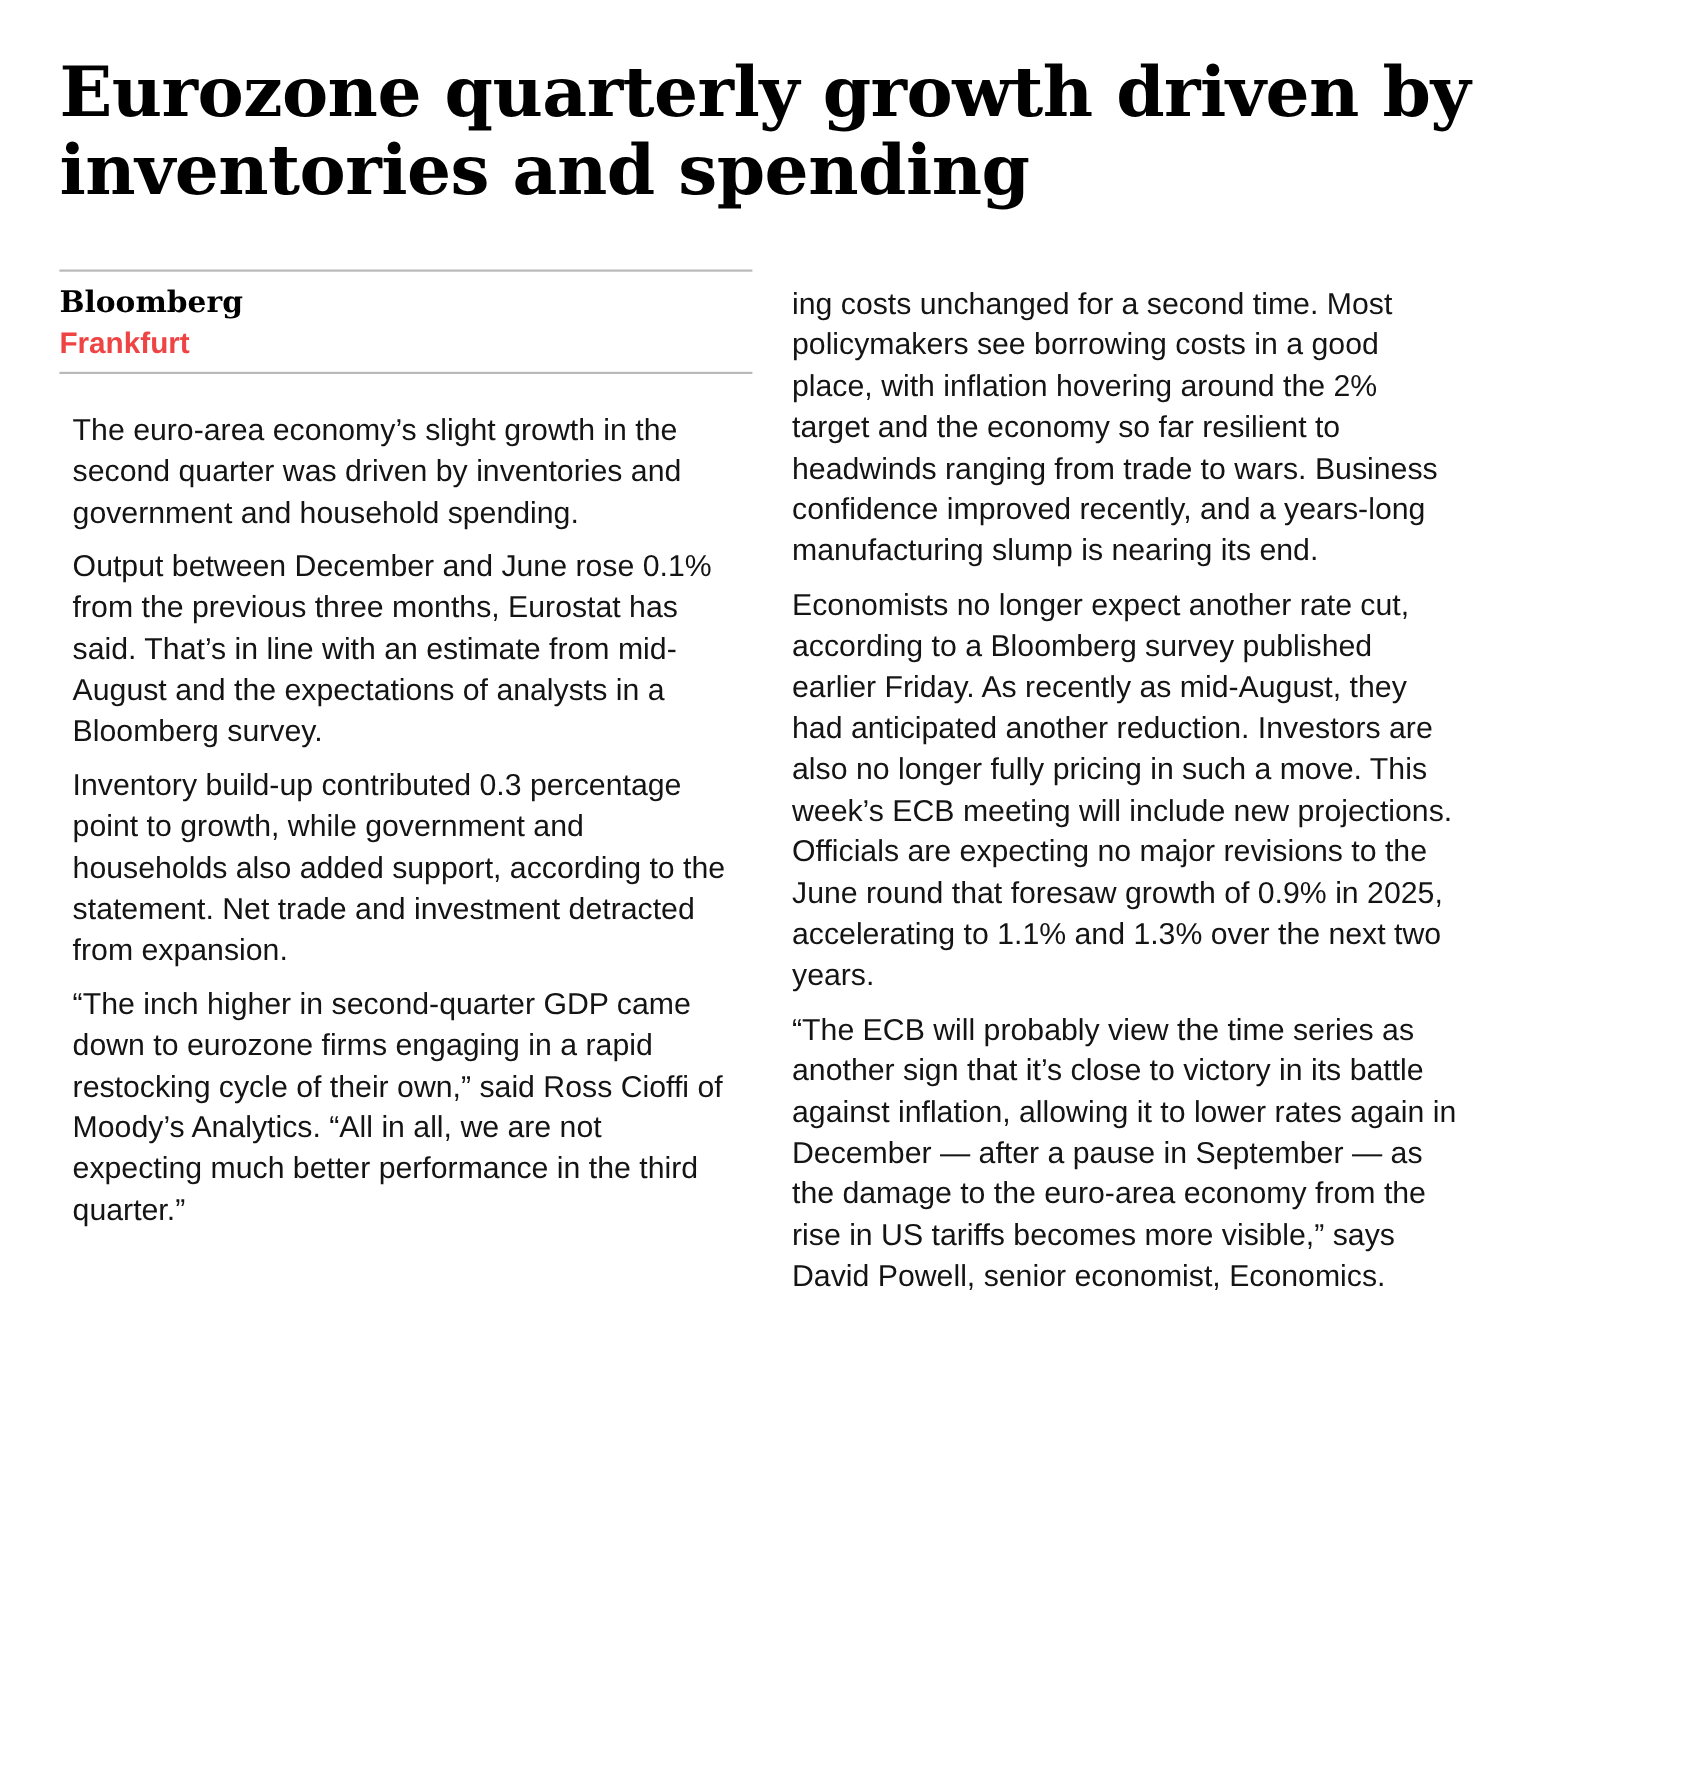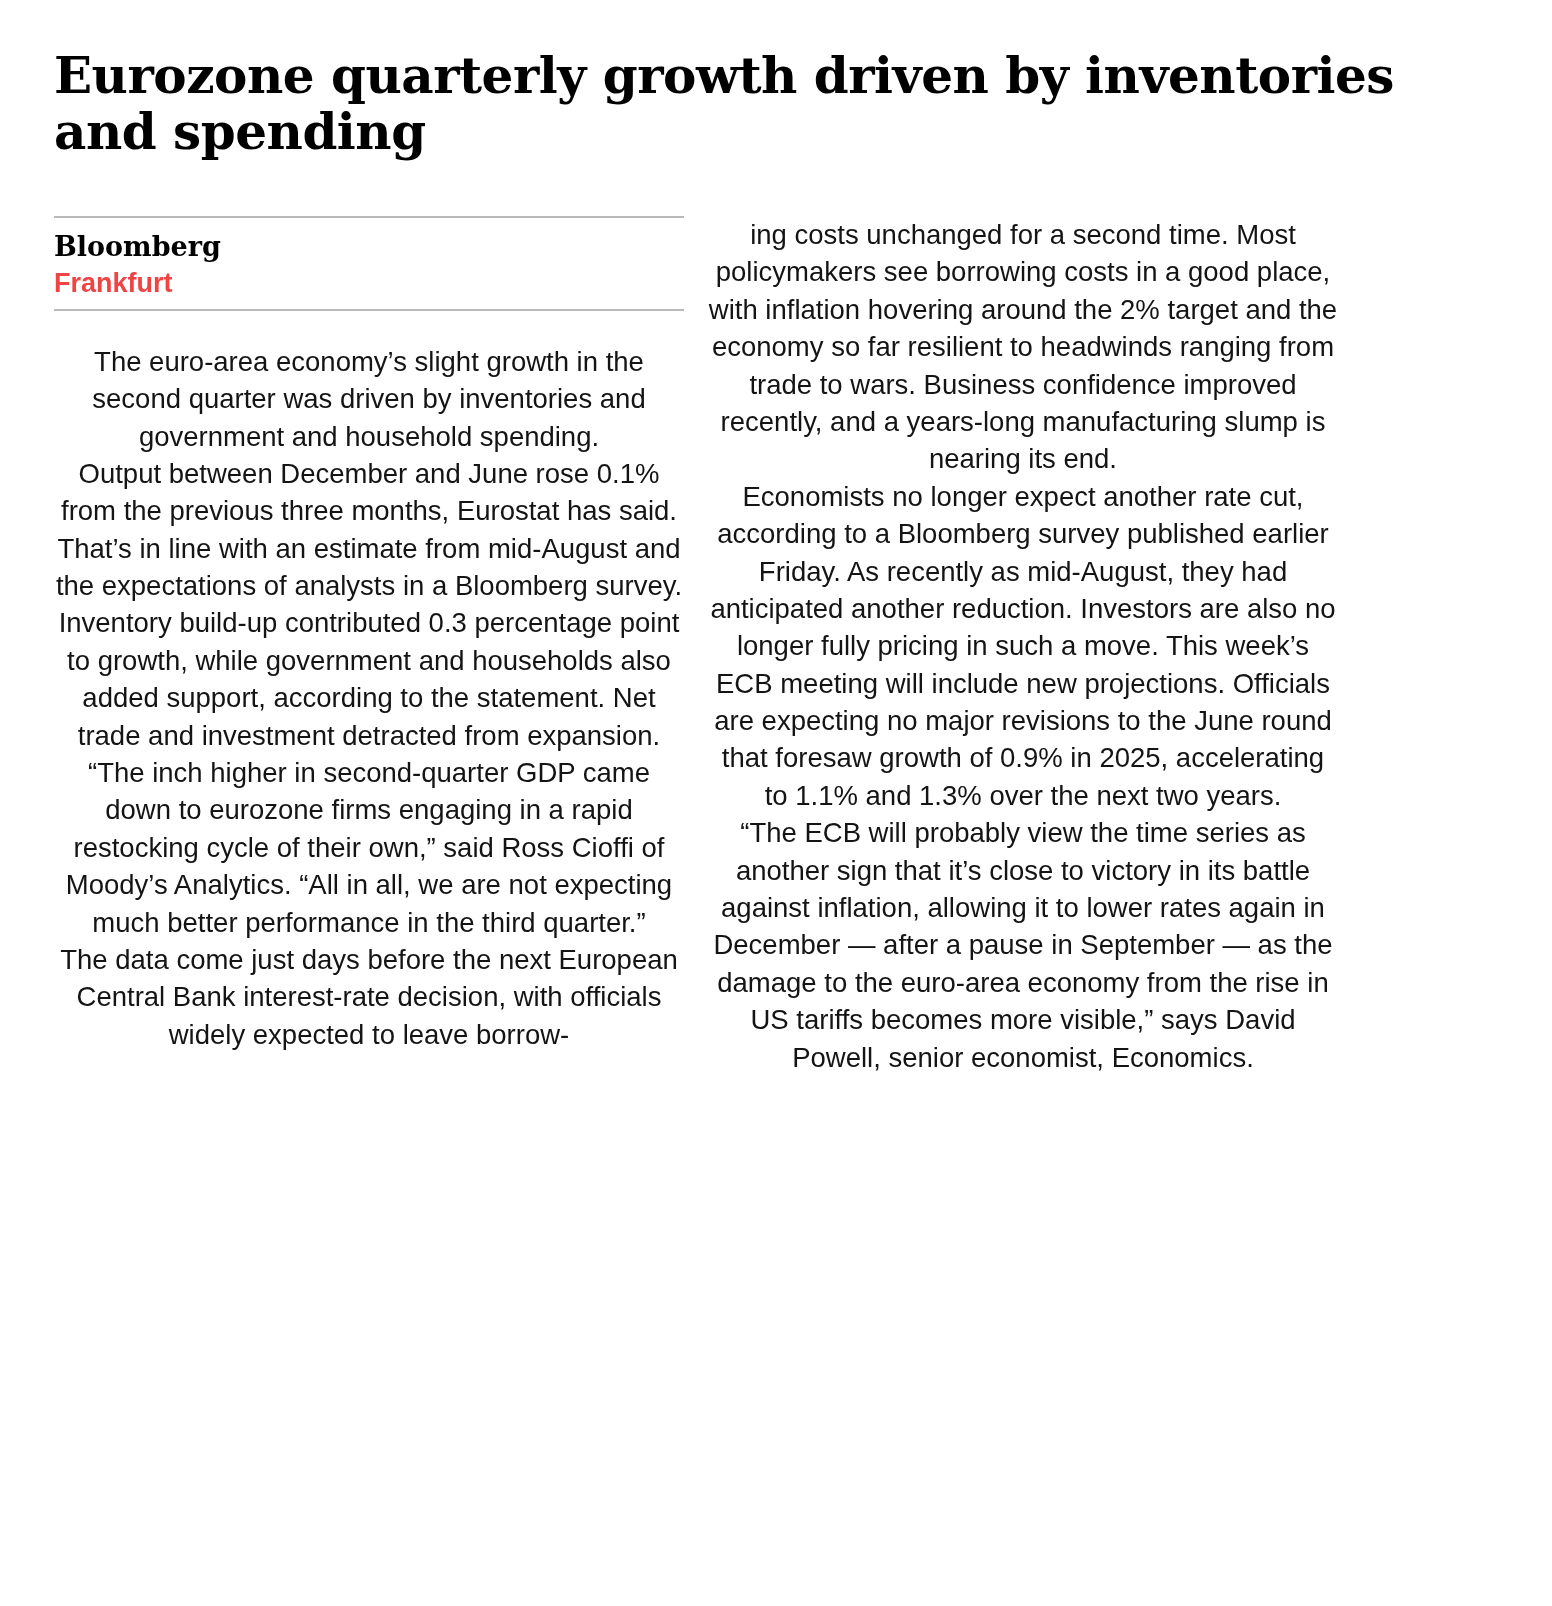--- a/index.html
+++ b/index.html
@@ -17,21 +17,21 @@
   .page {
     position: relative;
     width: 1552px;
     height: 1606px;
     box-sizing: border-box;
     padding: 40px 54px 0 54px;
   }
   .headline {
     font-family: "DejaVu Serif", serif;
     font-weight: 700;
-    font-size: 50px;
+    font-size: 63px;
     line-height: 1.12;
     letter-spacing: -0.5px;
     color: #000000;
     margin: 8px 0 0 0;
     max-width: 1360px;
     -webkit-font-smoothing: antialiased;
   }
   .columns {
     display: flex;
     gap: 24px;
@@ -65,22 +65,22 @@
     margin: 0;
     font-weight: 700;
   }
   .body-text {
     font-size: 27.5px;
     line-height: 1.36;
     color: #141414;
     margin: 0;
   }
   .body-text p {
-    margin: 0;
-    text-align: center;
+    margin: 12px;
+    text-align: left;
   }
   .col-left .body-text {
     margin-top: 32px;
   }
   .col-right .body-text {
     margin-top: 0;
   }
 </style>
 </head>
 <body>
@@ -97,21 +97,20 @@
         <div class="byline-name">Bloomberg</div>
         <div class="byline-place">Frankfurt</div>
       </div>
       <hr class="rule">
 
       <div class="body-text">
         <p>The euro-area economy’s slight growth in the second quarter was driven by inventories and government and household spending.</p>
         <p>Output between December and June rose 0.1% from the previous three months, Eurostat has said. That’s in line with an estimate from mid-August and the expectations of analysts in a Bloomberg survey.</p>
         <p>Inventory build-up contributed 0.3 percentage point to growth, while government and households also added support, according to the statement. Net trade and investment detracted from expansion.</p>
         <p>“The inch higher in second-quarter GDP came down to eurozone firms engaging in a rapid restocking cycle of their own,” said Ross Cioffi of Moody’s Analytics. “All in all, we are not expecting much better performance in the third quarter.”</p>
-        <p>The data come just days before the next European Central Bank interest-rate decision, with officials widely expected to leave borrow-</p>
       </div>
     </div>
 
     <div class="col col-right">
       <div class="body-text">
         <p>ing costs unchanged for a second time. Most policymakers see borrowing costs in a good place, with inflation hovering around the 2% target and the economy so far resilient to headwinds ranging from trade to wars. Business confidence improved recently, and a years-long manufacturing slump is nearing its end.</p>
         <p>Economists no longer expect another rate cut, according to a Bloomberg survey published earlier Friday. As recently as mid-August, they had anticipated another reduction. Investors are also no longer fully pricing in such a move. This week’s ECB meeting will include new projections. Officials are expecting no major revisions to the June round that foresaw growth of 0.9% in 2025, accelerating to 1.1% and 1.3% over the next two years.</p>
         <p>“The ECB will probably view the time series as another sign that it’s close to victory in its battle against inflation, allowing it to lower rates again in December — after a pause in September — as the damage to the euro-area economy from the rise in US tariffs becomes more visible,” says David Powell, senior economist, Economics.</p>
       </div>
     </div>

